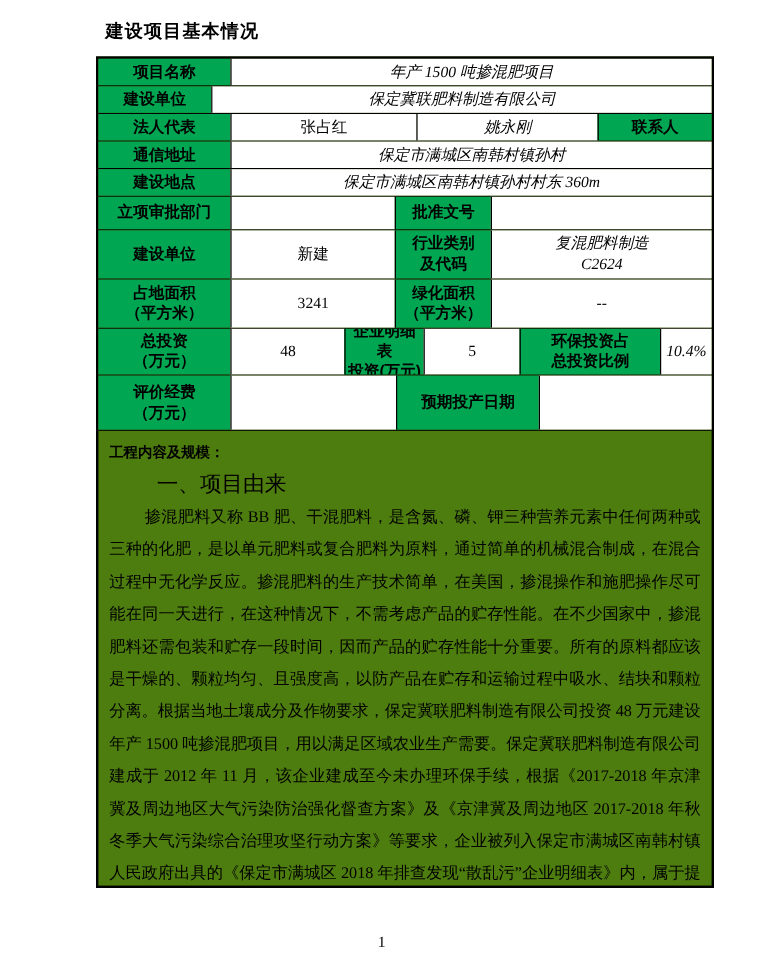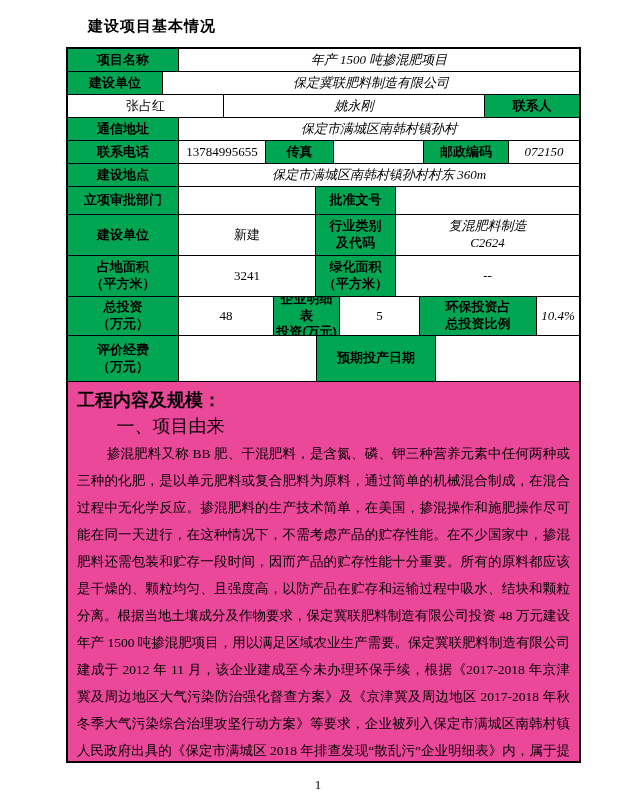--- a/index.html
+++ b/index.html
@@ -8,23 +8,23 @@
     background:#ffffff; color:#000;
     font-family:"Liberation Serif","DejaVu Serif",serif;
     overflow:hidden;
   }
   .doc-title {
     position:absolute; top:17px; left:88px; margin:0;
     font-family:"Liberation Sans","DejaVu Sans",sans-serif;
     font-weight:bold; font-size:15px; letter-spacing:1px;
   }
   .tbl {
-    position:absolute; left:66px; top:47px; width:511px;
+    position:absolute; left:80px; top:47px; width:511px;
     border:2px solid var(--table-border,#000);
-    background:#ec4899;
+    background:#4d7c0f;
   }
   .row { display:flex; border-top:1px solid var(--table-border,#000); }
   .row:first-child { border-top:none; }
   .cell {
     display:flex; align-items:center; justify-content:center;
     text-align:center; white-space:pre-line;
     border-left:1px solid var(--table-border,#000);
     font-size:13px; line-height:1.3; padding:1px 2px;
     box-sizing:border-box; overflow:hidden;
   }
@@ -36,21 +36,21 @@
   }
   .val { background:#fff; }
   .grow { flex:1;font-style:italic; }
   .content-cell {
     display:block; height:380px; padding:6px 9px; box-sizing:border-box;
     border-top:1px solid var(--table-border,#000);
     text-align:left; overflow:hidden;
   }
   .sec-title {
     font-family:"Liberation Sans","DejaVu Sans",sans-serif;
-    font-weight:bold; font-size:18px; line-height:25px; margin:0;
+    font-weight:bold; font-size:12px; line-height:25px; margin:0;
   }
   .sec-sub {
     font-family:"Liberation Sans","DejaVu Sans",sans-serif;
     font-weight:normal; font-size:18px; line-height:27px;
     text-indent:2.2em; margin:0;
   }
   .para {
     font-size:13.5px; line-height:27px; margin:0;
     text-align:justify; text-indent:2.2em;
   }
@@ -72,38 +72,31 @@
       <div class="cell hd" style="width:110px">项目名称</div>
       <div class="cell val grow">年产 1500 吨掺混肥项目</div>
     </div>
 
     <div class="row" style="height:22px">
       <div class="cell hd" style="width:94px">建设单位</div>
       <div class="cell val grow">保定冀联肥料制造有限公司</div>
     </div>
 
     <div class="row" style="height:22px">
+      <div class="cell hd" style="width:110px">法人代表</div>
       <div class="cell val" style="width:155px">张占红</div>
       <div class="cell val grow">姚永刚</div>
       <div class="cell hd" style="width:95px">联系人</div>
     </div>
 
     <div class="row" style="height:22px">
       <div class="cell hd" style="width:110px">通信地址</div>
       <div class="cell val grow">保定市满城区南韩村镇孙村</div>
     </div>
 
-    <div class="row" style="height:22px">
-      <div class="cell hd" style="width:110px">联系电话</div>
-      <div class="cell val" style="width:87px">13784995655</div>
-      <div class="cell hd" style="width:68px">传真</div>
-      <div class="cell val" style="width:90px"></div>
-      <div class="cell hd" style="width:85px">邮政编码</div>
-      <div class="cell val grow">072150</div>
-    </div>
 
     <div class="row" style="height:22px">
       <div class="cell hd" style="width:110px">建设地点</div>
       <div class="cell val grow">保定市满城区南韩村镇孙村村东 360m</div>
     </div>
 
     <div class="row" style="height:27px">
       <div class="cell hd" style="width:110px">立项审批部门</div>
       <div class="cell val" style="width:137px"></div>
       <div class="cell hd" style="width:80px">批准文号</div>

